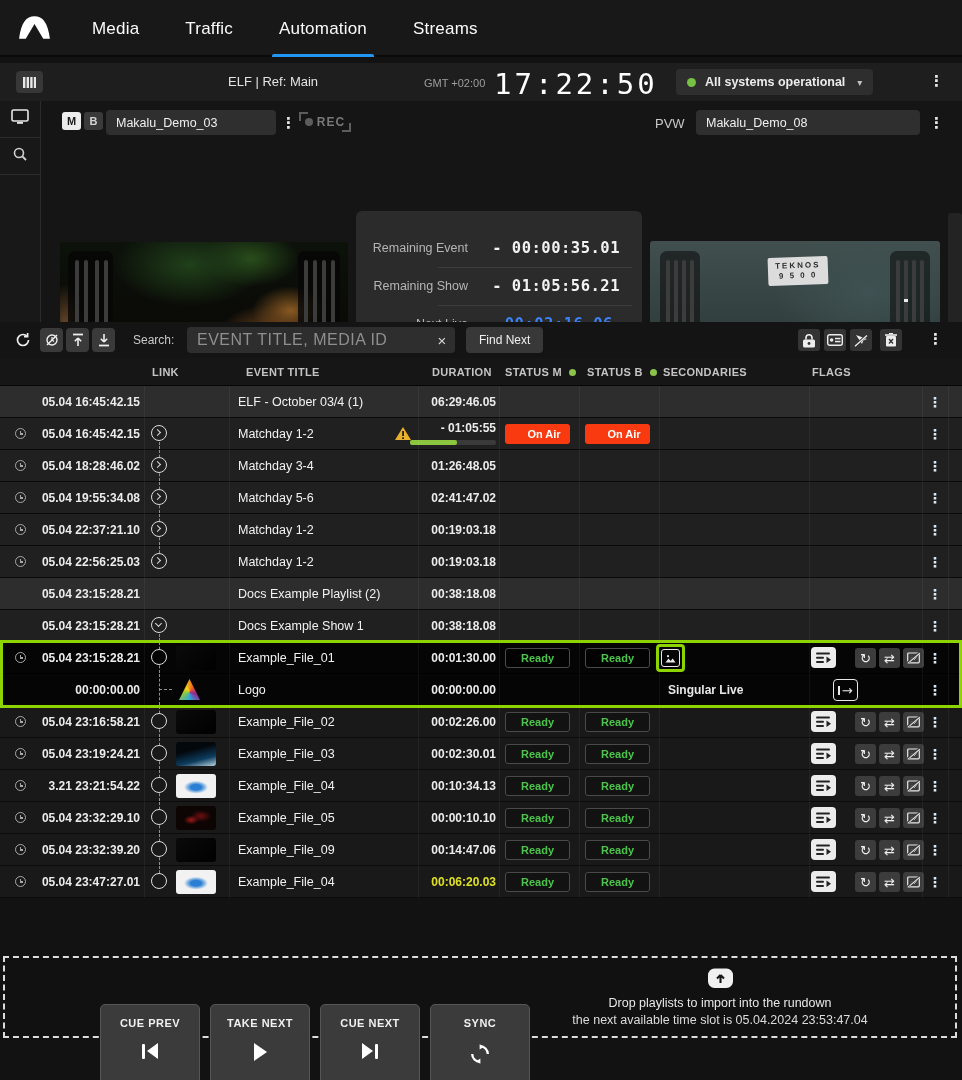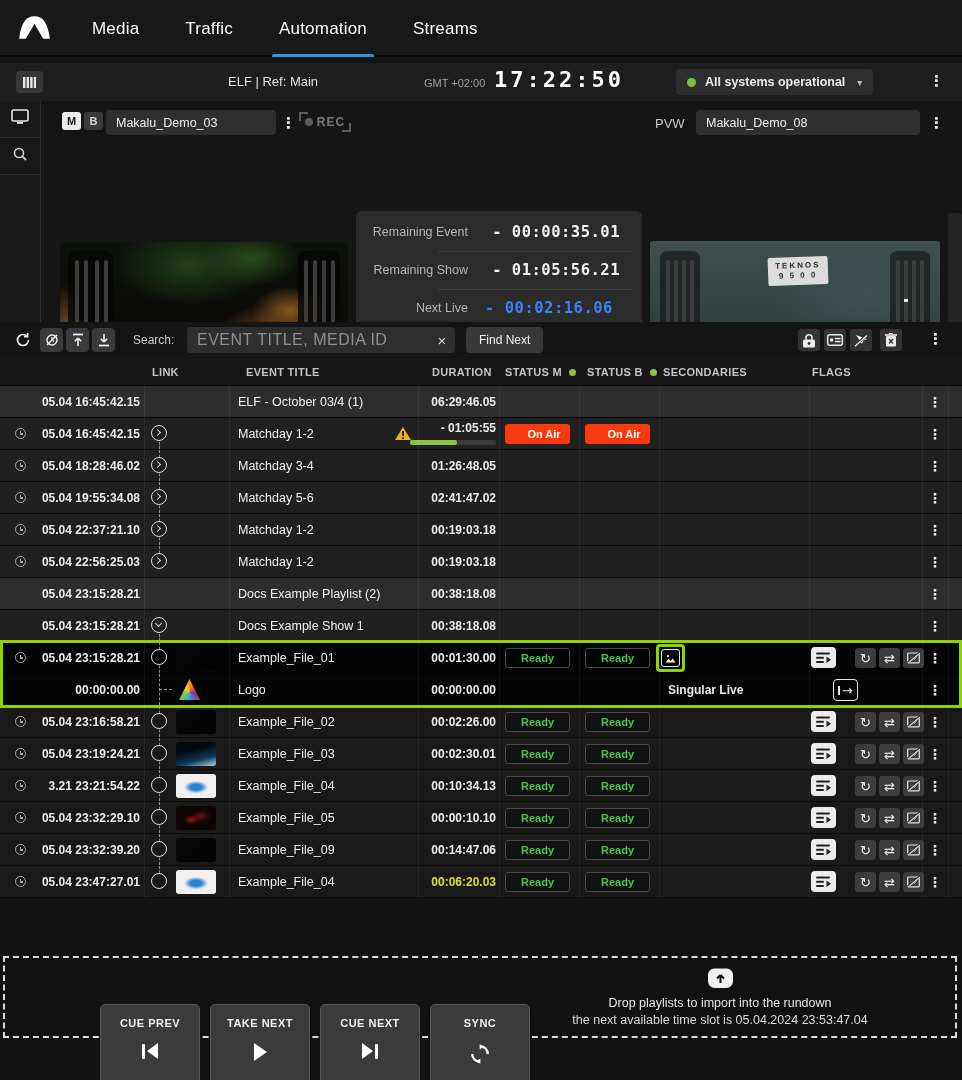--- a/index.html
+++ b/index.html
@@ -20,21 +20,21 @@
          background:#2196f3; border-radius:2px 2px 0 0; display:none; }
   .tab.active .underline { display:block; }
 
   
   .statusbar { position:absolute; left:0; top:63px; width:962px; height:38px; background:#1e1e1e; }
   .gridbtn { position:absolute; left:16px; top:8px; width:27px; height:22px; background:#373737;
              border-radius:4px; display:flex; align-items:center; justify-content:center; cursor:pointer; }
   .sb-title { position:absolute; left:228px; top:0; line-height:38px; font-size:13px; color:#e3e3e3; }
   .sb-gmt { position:absolute; left:424px; top:14px; font-size:11px; color:#9e9e9e; }
   .sb-clock { position:absolute; left:494px; top:4px; font-family:"DejaVu Sans Mono", monospace;
-              font-weight:bold; font-size:22px; letter-spacing:3px; color:#ffffff; }
+              font-weight:normal; font-size:29px; letter-spacing:3px; color:#ffffff; }
   .sys-pill { position:absolute; left:676px; top:6px; height:26px; background:#2e2e2e; border-radius:4px;
               display:flex; align-items:center; padding:0 11px; cursor:pointer; }
   .sys-dot { width:9px; height:9px; border-radius:50%; background:#76c043; margin-right:9px; }
   .sys-txt { font-size:12.5px; font-weight:bold; color:#ececec; }
   .sys-caret { margin-left:12px; color:#c0c0c0; font-size:10px; }
   .sb-kebab { position:absolute; left:929px; top:11px; }
 
   
   .mainsec { position:absolute; left:0; top:101px; width:962px; height:221px; background:#151515; }
   .sidebar { position:absolute; left:0; top:0; width:41px; height:221px; background:#181818;
@@ -79,21 +79,21 @@
   .pausebars { display:flex; gap:2.5px; }
   .pausebars span { width:2.5px; height:11px; background:#8a8a8a; }
   .tc-text { font-size:15px; color:#8a8a8a; letter-spacing:1px; }
   .va-kebab { position:absolute; right:15px; bottom:24px; color:#c5c5c5; font-size:13px; }
   .watermark { position:absolute; right:8px; bottom:3px; font-size:6.5px; color:#6f6f6f; letter-spacing:.8px; }
   .uptri { position:absolute; right:34px; bottom:0; width:0; height:0;
            border-left:7px solid transparent; border-right:7px solid transparent; border-bottom:8px solid #f0f0f0; }
 
   
   .timerpanel { position:absolute; left:356px; top:110px; width:286px; height:192px; background:#2b2b2b;
-                border-radius:6px; padding-top:2px; }
+                border-radius:6px; padding-top:18px; }
   .trow { height:38px; display:flex; align-items:center; position:relative; }
   .trow + .trow:before { content:''; position:absolute; left:82px; right:10px; top:0; height:1px; background:#3d3d3d; }
   .tlabel { width:112px; text-align:right; font-size:12.5px; color:#b5b5b5; }
   .tval { width:152px; margin-left:10px; text-align:right; font-family:"DejaVu Sans Mono",monospace;
           font-weight:bold; font-size:15.5px; letter-spacing:.5px; padding-right:10px; }
   .tval.white { color:#f2f2f2; } .tval.green { color:#3b82f6;text-align:center; } .tval.pale { color:#d3ecdc; }
   .tstatus { height:40px; display:flex; align-items:center; position:relative; }
   .tstatus:before { content:''; position:absolute; left:82px; right:10px; top:0; height:1px; background:#3d3d3d; }
   .tstatus span { margin-left:150px; font-family:"DejaVu Sans Mono",monospace; font-weight:bold;
                   font-size:16px; letter-spacing:6px; color:#e4f3e8; }

